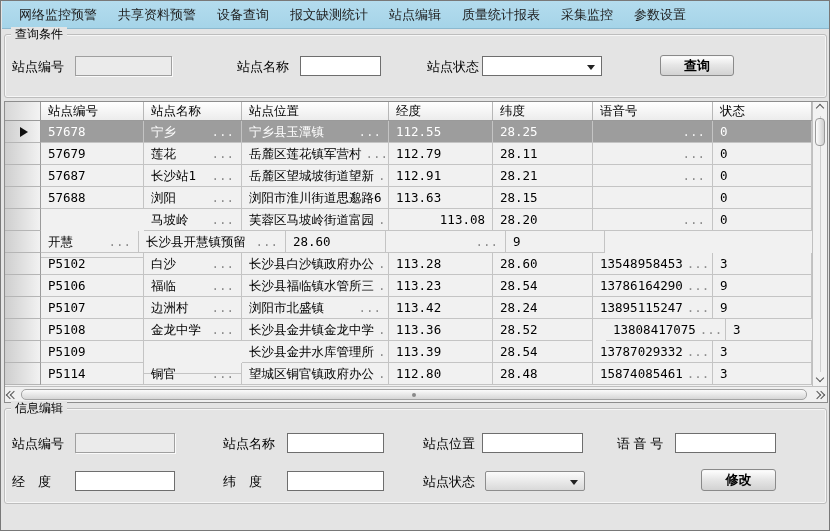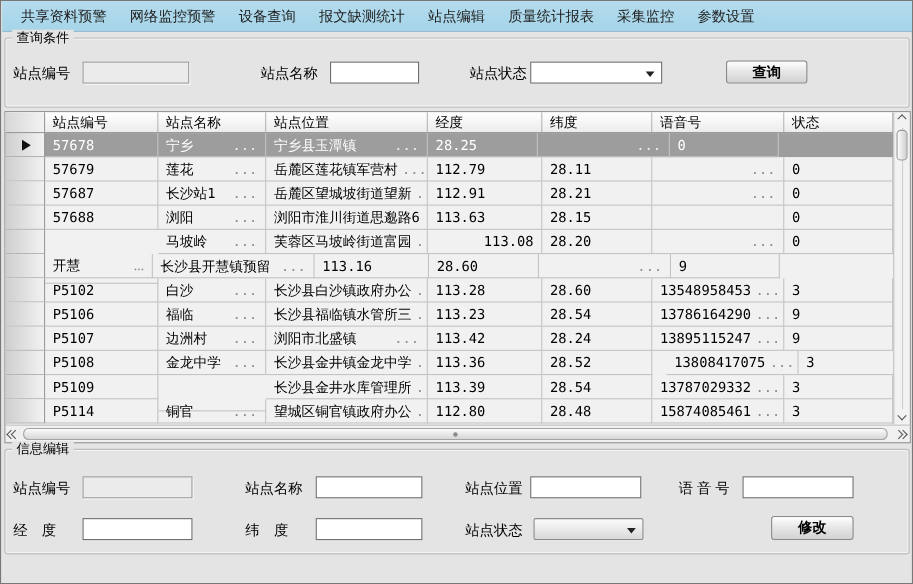--- a/index.html
+++ b/index.html
@@ -124,22 +124,22 @@
   .varrow.bot{bottom:3px;}
   .harr{position:absolute;top:4px;width:10px;height:8px;}
   .harr.l{left:2px;} .harr.r{right:3px;}
 </style>
 </head>
 <body>
 
 <div id="window">
 
   <div class="menubar">
+      <div class="mitem">网络监控预警</div>
       <div class="mitem">共享资料预警</div>
-      <div class="mitem">网络监控预警</div>
       <div class="mitem">设备查询</div>
       <div class="mitem">报文缺测统计</div>
       <div class="mitem">站点编辑</div>
       <div class="mitem">质量统计报表</div>
       <div class="mitem">采集监控</div>
       <div class="mitem">参数设置</div>
     </div>
 
   <div class="groupbox" id="query-box">
     <span class="legend">查询条件</span>
@@ -174,20 +174,23 @@
             <span>57678</span>
           </div>
           <div class="cell" style="width: 98px;">
             <span>宁乡</span>
             <span class="ell">...</span>
           </div>
           <div class="cell" style="width: 147px;">
             <span>宁乡县玉潭镇</span>
             <span class="ell">...</span>
           </div>
+          <div class="cell" style="width: 104px;">
+            <span>112.55</span>
+          </div>
           <div class="cell" style="width: 100px;">
             <span>28.25</span>
           </div>
           <div class="cell" style="width: 120px;">
             <span></span>
             <span class="ell">...</span>
           </div>
           <div class="cell" style="width: 99px;">
             <span>0</span>
           </div>
@@ -294,30 +297,27 @@
           <div class="cell" style="width: 120px;">
             <span></span>
             <span class="ell">...</span>
           </div>
           <div class="cell" style="width: 99px;">
             <span>0</span>
           </div>
         </div>
         <div class="grid-row">
           <div class="rowhdr"></div>
-          <div class="cell" style="width: 98px; font-family: Liberation Serif, serif;">
+          <div class="cell" style="width: 98px;">
             <span>开慧</span>
             <span class="ell">...</span>
           </div>
           <div class="cell" style="width: 147px;">
             <span>长沙县开慧镇预留</span>
             <span class="ell">...</span>
-          </div>
-          <div class="cell" style="width: 104px;">
-            <span>113.16</span>
           </div>
           <div class="cell" style="width: 100px;">
             <span>28.60</span>
           </div>
           <div class="cell" style="width: 120px;">
             <span></span>
             <span class="ell">...</span>
           </div>
           <div class="cell" style="width: 99px;">
             <span>9</span>

